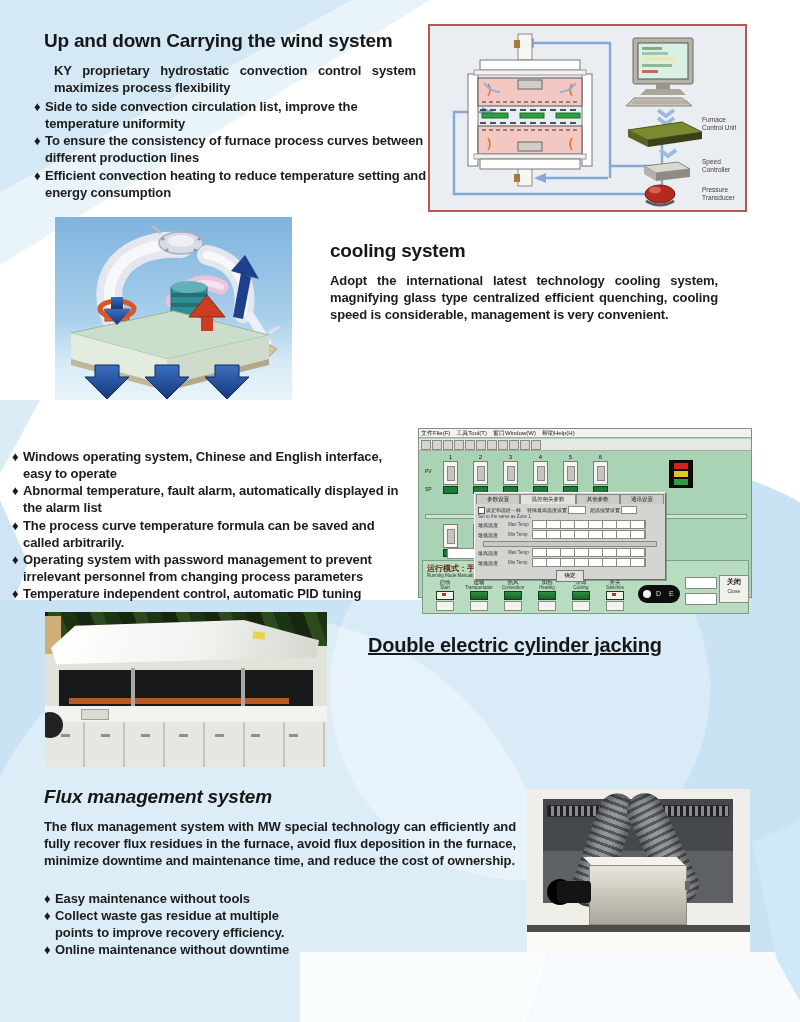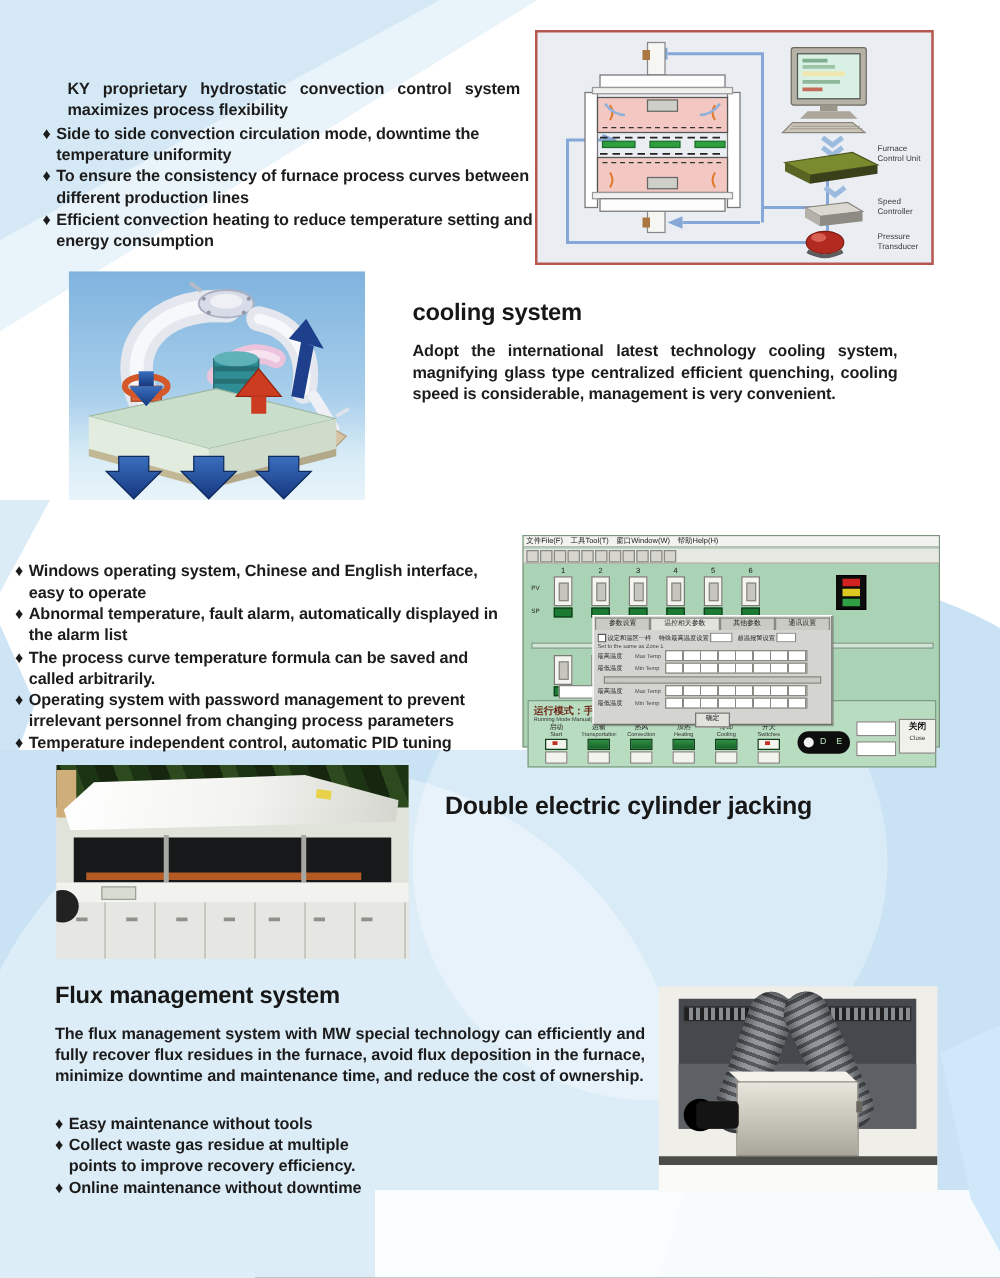--- a/index.html
+++ b/index.html
@@ -137,25 +137,26 @@
   <div class="abs bg-tri1"></div>
   <div class="abs bg-soft-wedge"></div>
   <div class="abs bg-left-strip"></div>
   <div class="abs bg-low-rect"></div>
   <div class="abs bg-big-circle"></div>
   <div class="abs bg-light1"></div>
   <div class="abs bg-light2"></div>
   <div class="abs bg-white-bottom"></div>
   <div class="abs bg-wedge"></div>
 
+  <h2 class="h h19" style="left:44px;top:30px;">Up and down Carrying the wind system</h2>
   <p class="body just" style="left:54px;top:62px;width:362px;">KY proprietary hydrostatic convection control system maximizes process flexibility</p>
   <ul class="blist" style="left:34px;top:98px;width:396px;">
     <li>
         <span class="bm">♦</span>
-        <span class="bt">Side to side convection circulation mode, downtime the temperature uniformity</span>
+        <span class="bt">Side to side convection circulation list, improve the temperature uniformity</span>
       </li>
     <li>
         <span class="bm">♦</span>
         <span class="bt">To ensure the consistency of furnace process curves between different production lines</span>
       </li>
     <li>
         <span class="bm">♦</span>
         <span class="bt">Efficient convection heating to reduce temperature setting and energy consumption</span>
       </li>
   </ul>
@@ -486,23 +487,23 @@
     <div class="abs mp-cab"></div>
     <div class="abs mp-h" style="left:16px;"></div>
     <div class="abs mp-h" style="left:56px;"></div>
     <div class="abs mp-h" style="left:96px;"></div>
     <div class="abs mp-h" style="left:134px;"></div>
     <div class="abs mp-h" style="left:170px;"></div>
     <div class="abs mp-h" style="left:206px;"></div>
     <div class="abs mp-h" style="left:244px;"></div>
     <div class="abs mp-wheel"></div>
   </div>
-  <h2 class="h h20" style="left:356px;top:634px;">Double electric cylinder jacking</h2>
-
-  <h2 class="h h19" style="left:44px;top:786px;">Flux management system</h2>
+  <h2 class="h h20" style="left:368px;top:634px;text-decoration:underline;">Double electric cylinder jacking</h2>
+
+  <h2 class="h h19" style="left:44px;top:786px;font-style:italic;">Flux management system</h2>
   <p class="body just" style="left:44px;top:818px;width:472px;">The flux management system with MW special technology can efficiently and fully recover flux residues in the furnace, avoid flux deposition in the furnace, minimize downtime and maintenance time, and reduce the cost of ownership.</p>
   <ul class="blist" style="left:44px;top:890px;width:262px;">
     <li>
         <span class="bm">♦</span>
         <span class="bt">Easy maintenance without tools</span>
       </li>
     <li>
         <span class="bm">♦</span>
         <span class="bt">Collect waste gas residue at multiple points to improve recovery efficiency.</span>
       </li>

